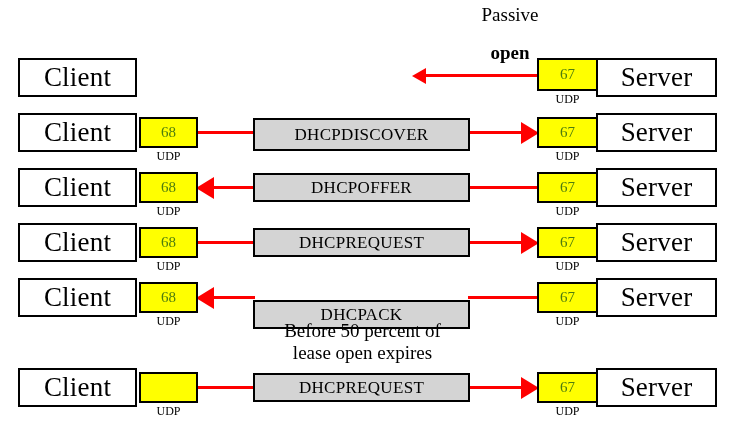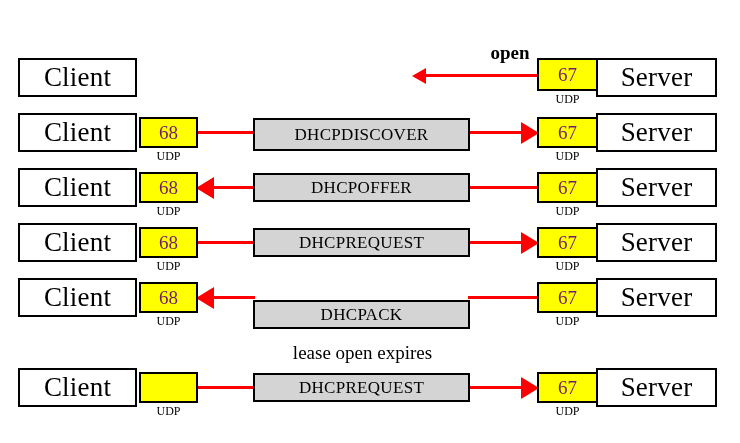--- a/index.html
+++ b/index.html
@@ -35,22 +35,22 @@
   
   .port-box {
     position: absolute;
     box-sizing: border-box;
     background: #ffff00;
     border: 2px solid #000000;
     display: flex;
     align-items: center;
     justify-content: center;
     font-family: "Liberation Serif", "DejaVu Serif", serif;
-    font-size: 19px;
-    color: #701a75;
+    font-size: 15px;
+    color: #4d7c0f;
     z-index: 5;
   }
 
   
   .udp-label {
     position: absolute;
     font-family: "Liberation Serif", "DejaVu Serif", serif;
     font-size: 12px;
     color: #000000;
     text-align: center;
@@ -117,20 +117,21 @@
     line-height: 22px;
     white-space: nowrap;
     z-index: 6;
   }
 </style>
 </head>
 <body>
 
 <div id="canvas">
 
+  <div class="annotation" style="left:455px; top:4px; width:110px;">Passive</div>
   <div class="annotation" style="left:455px; top:42px; width:110px;font-weight:bold;">open</div>
 
   <div class="node-box" style="left:18px; top:58px; width:119px; height:39px;">Client</div>
 
   <div class="red-line" style="left:424px; top:74px; width:116px;"></div>
   <div class="arrow-left thin" style="left:412px; top:68px;"></div>
 
   <div class="port-box" style="left:537px; top:58px; width:61px; height:33px;">67</div>
   <div class="udp-label" style="left:537px; top:92px; width:61px;">UDP</div>
   <div class="node-box" style="left:596px; top:58px; width:121px; height:39px;">Server</div>
@@ -180,20 +181,21 @@
 
   <div class="arrow-left" style="left:196px; top:287px;"></div>
   <div class="red-line" style="left:212px; top:296px; width:43px;"></div>
   <div class="msg-box" style="left:253px; top:300px; width:217px; height:29px;">DHCPACK</div>
   <div class="red-line" style="left:468px; top:296px; width:71px;"></div>
 
   <div class="port-box" style="left:537px; top:282px; width:61px; height:31px;">67</div>
   <div class="udp-label" style="left:537px; top:314px; width:61px;">UDP</div>
   <div class="node-box" style="left:596px; top:278px; width:121px; height:39px;">Server</div>
 
+  <div class="annotation" style="left:250px; top:320px; width:225px;">Before 50 percent of</div>
   <div class="annotation" style="left:250px; top:342px; width:225px;">lease open expires</div>
 
   <div class="node-box" style="left:18px; top:368px; width:119px; height:39px;">Client</div>
   <div class="port-box" style="left:139px; top:372px; width:59px; height:31px;"></div>
   <div class="udp-label" style="left:139px; top:404px; width:59px;">UDP</div>
 
   <div class="red-line" style="left:196px; top:386px; width:59px;"></div>
   <div class="msg-box" style="left:253px; top:373px; width:217px; height:29px;">DHCPREQUEST</div>
   <div class="red-line" style="left:468px; top:386px; width:58px;"></div>
   <div class="arrow-right" style="left:521px; top:377px;"></div>

